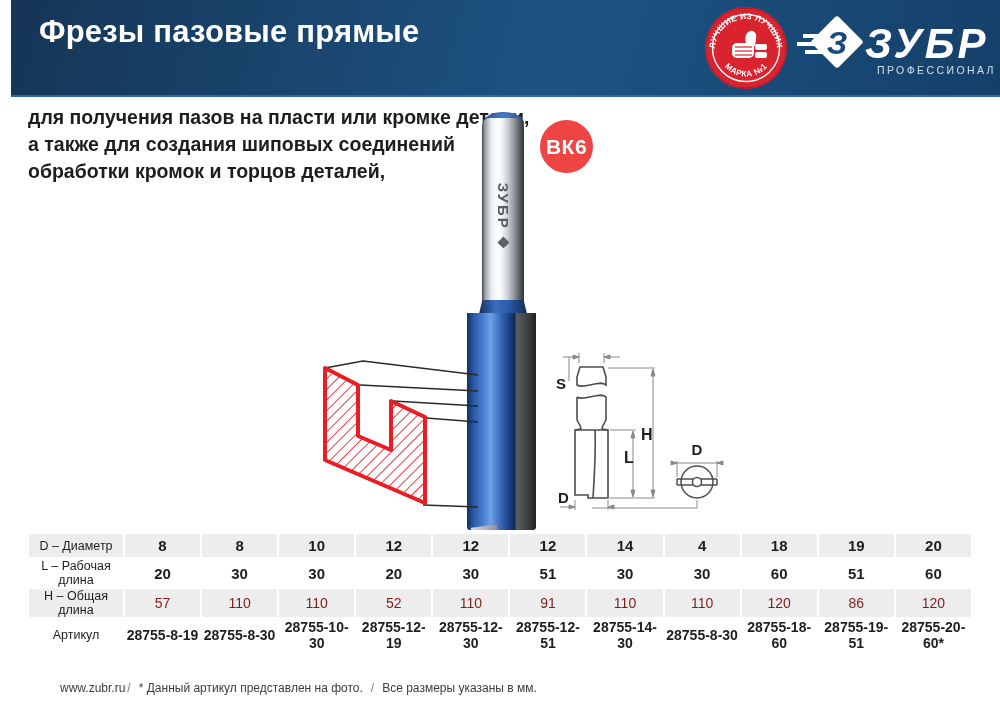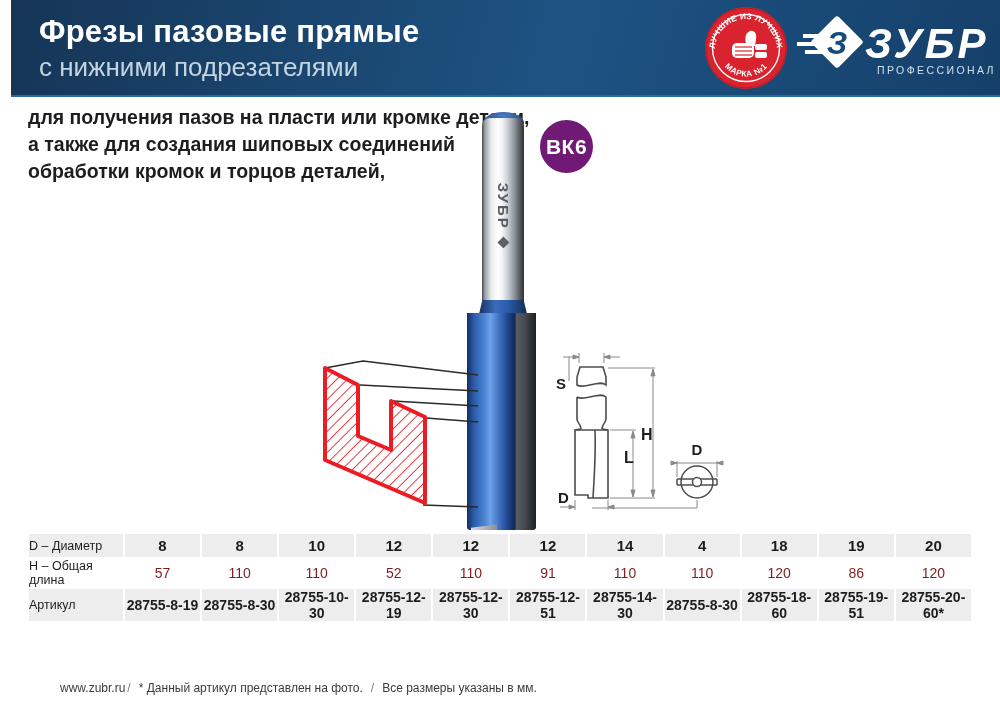--- a/index.html
+++ b/index.html
@@ -28,52 +28,51 @@
        transform:rotate(90deg); color:#5a5d62; font-weight:bold; font-size:15px; letter-spacing:2px; white-space:nowrap; }
   .bit-collar { position:absolute; left:479px; top:300px; width:48px; height:14px;
        background:linear-gradient(90deg,#16335f,#3b6cbd 35%,#2a5cab 60%,#122a52);
        clip-path:polygon(7% 0,93% 0,100% 100%,0 100%); }
   .bit-head { position:absolute; left:467px; top:313px; width:69px; height:217px;
        background:linear-gradient(90deg,#122f5e 0%,#2a5cab 10%,#4f86d6 26%,#6ea2e8 34%,#3b6cbd 48%,#1d4288 60%,#122a56 69%,#595d63 72%,#45484d 84%,#1e2023 100%);
        border-radius:0 0 3px 3px; }
   .bit-head::after { content:""; position:absolute; left:4px; bottom:0; width:26px; height:9px;
        background:linear-gradient(100deg,#dfe3e8,#8a8f96); clip-path:polygon(0 100%,100% 100%,100% 40%,0 75%); }
   .material-badge { position:absolute; left:540px; top:120px; width:53px; height:53px; border-radius:50%;
-       background:#701a75; color:#fff; font-weight:bold; font-size:21px; display:flex; align-items:center; justify-content:center; letter-spacing:0.5px; }
+       background:#ef4444; color:#fff; font-weight:bold; font-size:21px; display:flex; align-items:center; justify-content:center; letter-spacing:0.5px; }
 
   
   .groove-diagram { position:absolute; left:318px; top:355px; }
   .tech-drawing  { position:absolute; left:550px; top:345px; }
   .dim-label { font-family:"Liberation Sans",sans-serif; font-weight:bold; fill:#1d1d1b; }
 
   
   .spec-table { position:absolute; left:27px; top:532px; width:946px; border-collapse:separate; border-spacing:2px; table-layout:fixed; }
   .spec-table td { height:23px; text-align:center; vertical-align:middle; font-size:14px; }
-  .spec-table td.lbl { text-align:left; padding-left:0; font-size:12.5px; font-weight:normal; color:#1d1d1b; }
+  .spec-table td.lbl { text-align:center; padding-left:0; font-size:12.5px; font-weight:normal; color:#1d1d1b; }
   .spec-table tr:nth-child(odd) td { background:#ededed; }
   .spec-table tr:nth-child(even) td { background:#ffffff; }
   .spec-table tr.row-bold td { font-weight:bold; font-size:15px; color:#1d1d1b; }
   .spec-table tr.row-muted td { color:#7f1d1d; font-weight:normal; }
   .spec-table tr.row-article td { font-weight:bold; font-size:14px; color:#1d1d1b; }
   .spec-table tr td.lbl { font-weight:normal !important; font-size:12.5px !important; color:#1d1d1b !important; }
 
   
   .footer { position:absolute; left:28px; top:681px; font-size:12px; color:#3c3c3b;margin-left:32px; }
   .footer span { margin-right:6px; }
   .footer .sep { color:#7a7a7a; margin:0 8px 0 2px; }
   .footer a { color:#3c3c3b; text-decoration:none; }
 </style>
 </head>
 <body>
 
 <div class="page">
 
   <div class="banner">
     <h1>Фрезы пазовые прямые</h1>
-    <div class="subtitle">с нижними подрезателями</div>
 
     <svg class="quality-badge" viewBox="0 0 84 84">
       <circle cx="42" cy="42" r="41" fill="#d9232e"></circle>
       <circle cx="42" cy="42" r="40" fill="none" stroke="#b81b24" stroke-width="1"></circle>
       <circle cx="42" cy="42" r="33.5" fill="none" stroke="#ffffff" stroke-width="1.4"></circle>
       <defs>
         <path id="arcTop" d="M 11,44 A 31,31 0 0 1 73,44" fill="none"></path>
         <path id="arcBot" d="M 15,50 A 28,28 0 0 0 69,50" fill="none"></path>
       </defs>
       <text font-size="8.2" font-weight="bold" fill="#ffffff" letter-spacing="0.4">
@@ -220,20 +219,34 @@
           <td>10</td>
           <td>12</td>
           <td>12</td>
           <td>12</td>
           <td>14</td>
           <td>4</td>
           <td>18</td>
           <td>19</td>
           <td>20</td>
         </tr>
+        <tr class="row-bold">
+          <td class="lbl">L – Рабочая длина</td>
+          <td>20</td>
+          <td>30</td>
+          <td>30</td>
+          <td>20</td>
+          <td>30</td>
+          <td>51</td>
+          <td>30</td>
+          <td>30</td>
+          <td>60</td>
+          <td>51</td>
+          <td>60</td>
+        </tr>
         <tr class="row-muted">
           <td class="lbl">H – Общая длина</td>
           <td>57</td>
           <td>110</td>
           <td>110</td>
           <td>52</td>
           <td>110</td>
           <td>91</td>
           <td>110</td>
           <td>110</td>

